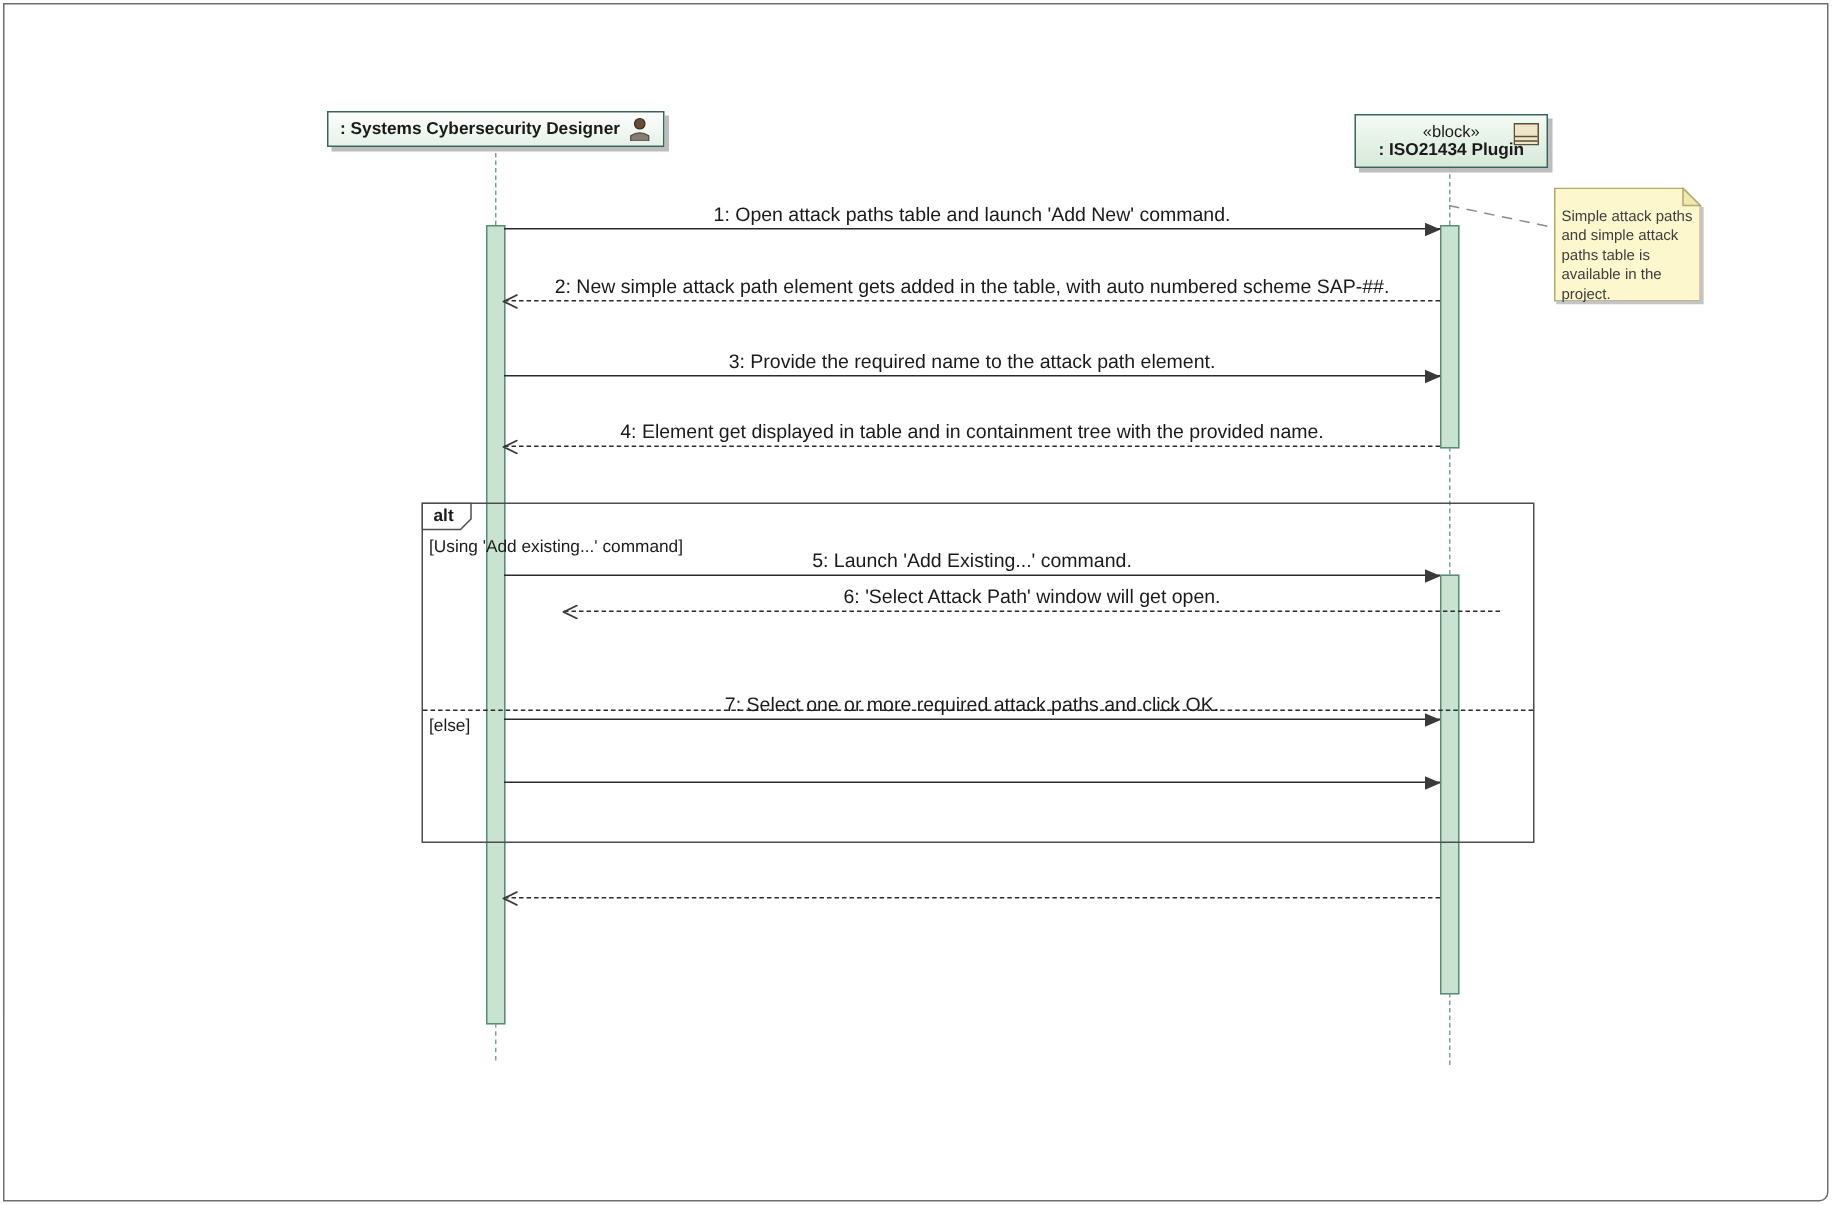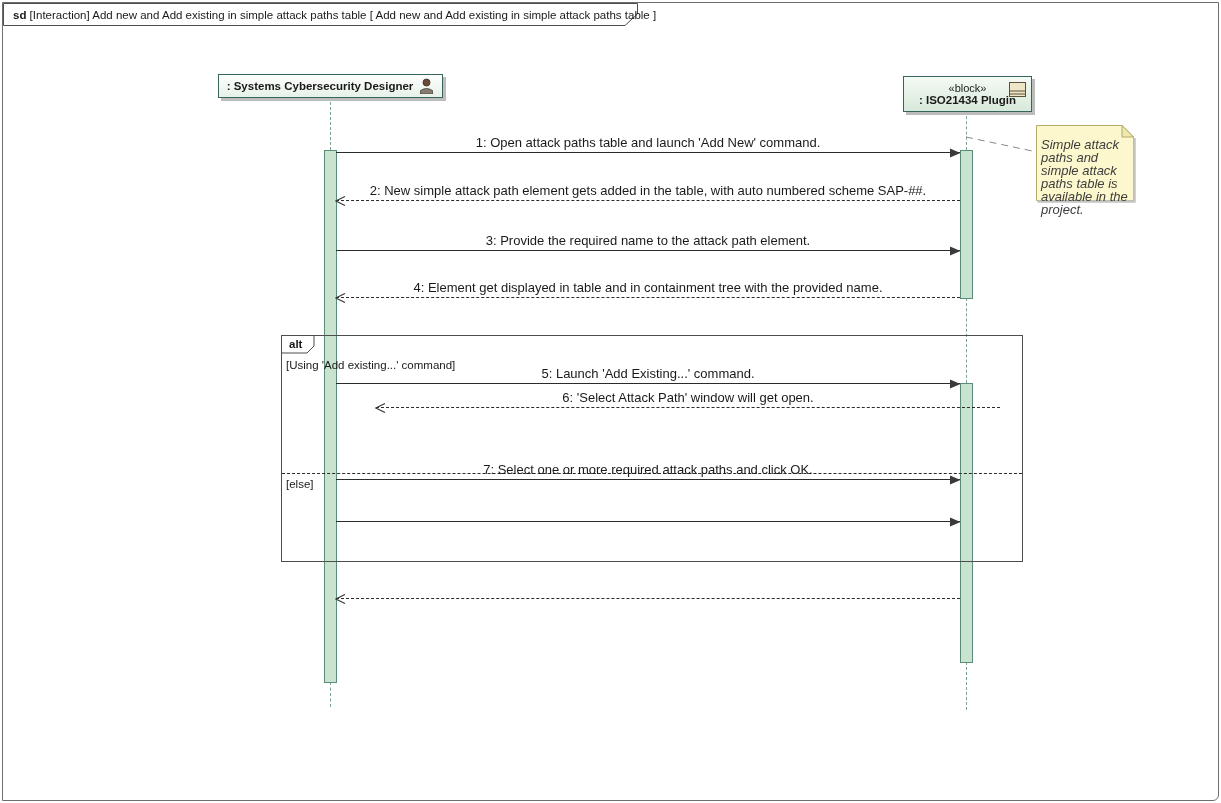--- a/index.html
+++ b/index.html
@@ -39,35 +39,29 @@
   .fragment{position:absolute;left:281px;top:335px;width:740px;height:225px;border:1px solid #4d4d4d;}
   .operator-tab{position:absolute;left:-1px;top:-1px;width:34px;height:19px;}
   .operator-label{position:absolute;left:7px;top:2px;font-weight:bold;font-size:11.5px;}
   .guard{position:absolute;left:4px;font-size:11.5px;white-space:nowrap;}
   .guard-1{top:23px;text-align:center;}
   .guard-2{top:142px;}
   .else-divider{position:absolute;left:0;right:0;top:137px;height:0;border-top:1px dashed #2b2b2b;}
 
   
   .note{position:absolute;left:1036px;top:125px;width:101px;height:79px;}
-  .note-text{position:absolute;left:5px;top:13px;width:92px;font-size:13px;line-height:13px;color:#3d3d3d;font-style:italic;}
+  .note-text{position:absolute;left:5px;top:13px;width:92px;font-size:10px;line-height:13px;color:#3d3d3d;}
   .note-anchor{position:absolute;left:963px;top:133px;}
 </style>
 </head>
 <body>
 
 <div class="canvas">
   <div class="frame-border"></div>
 
-  <div class="title-tab">
-    <svg width="640" height="24">
-      <polygon points="0.5,0.5 634.5,0.5 634.5,11 622,22.5 0.5,22.5" fill="#ffffff" stroke="#4d4d4d" stroke-width="1"></polygon>
-    </svg>
-    <div class="title-text"><b>sd</b><span> [Interaction] Add new and Add existing in simple attack paths table [  Add new and Add existing in simple attack paths table  ]</span></div>
-  </div>
 
   <div class="lifeline-dash" style="left:330px;top:97px;height:53px;"></div>
   <div class="lifeline-dash" style="left:330px;top:682px;height:25px;"></div>
   <div class="lifeline-dash" style="left:966px;top:111px;height:39px;"></div>
   <div class="lifeline-dash" style="left:966px;top:298px;height:85px;"></div>
   <div class="lifeline-dash" style="left:966px;top:662px;height:48px;"></div>
 
   <svg class="note-anchor" width="76" height="22">
     <line x1="3" y1="4" x2="74" y2="19" stroke="#8a8a8a" stroke-width="1" stroke-dasharray="7,5"></line>
   </svg>

